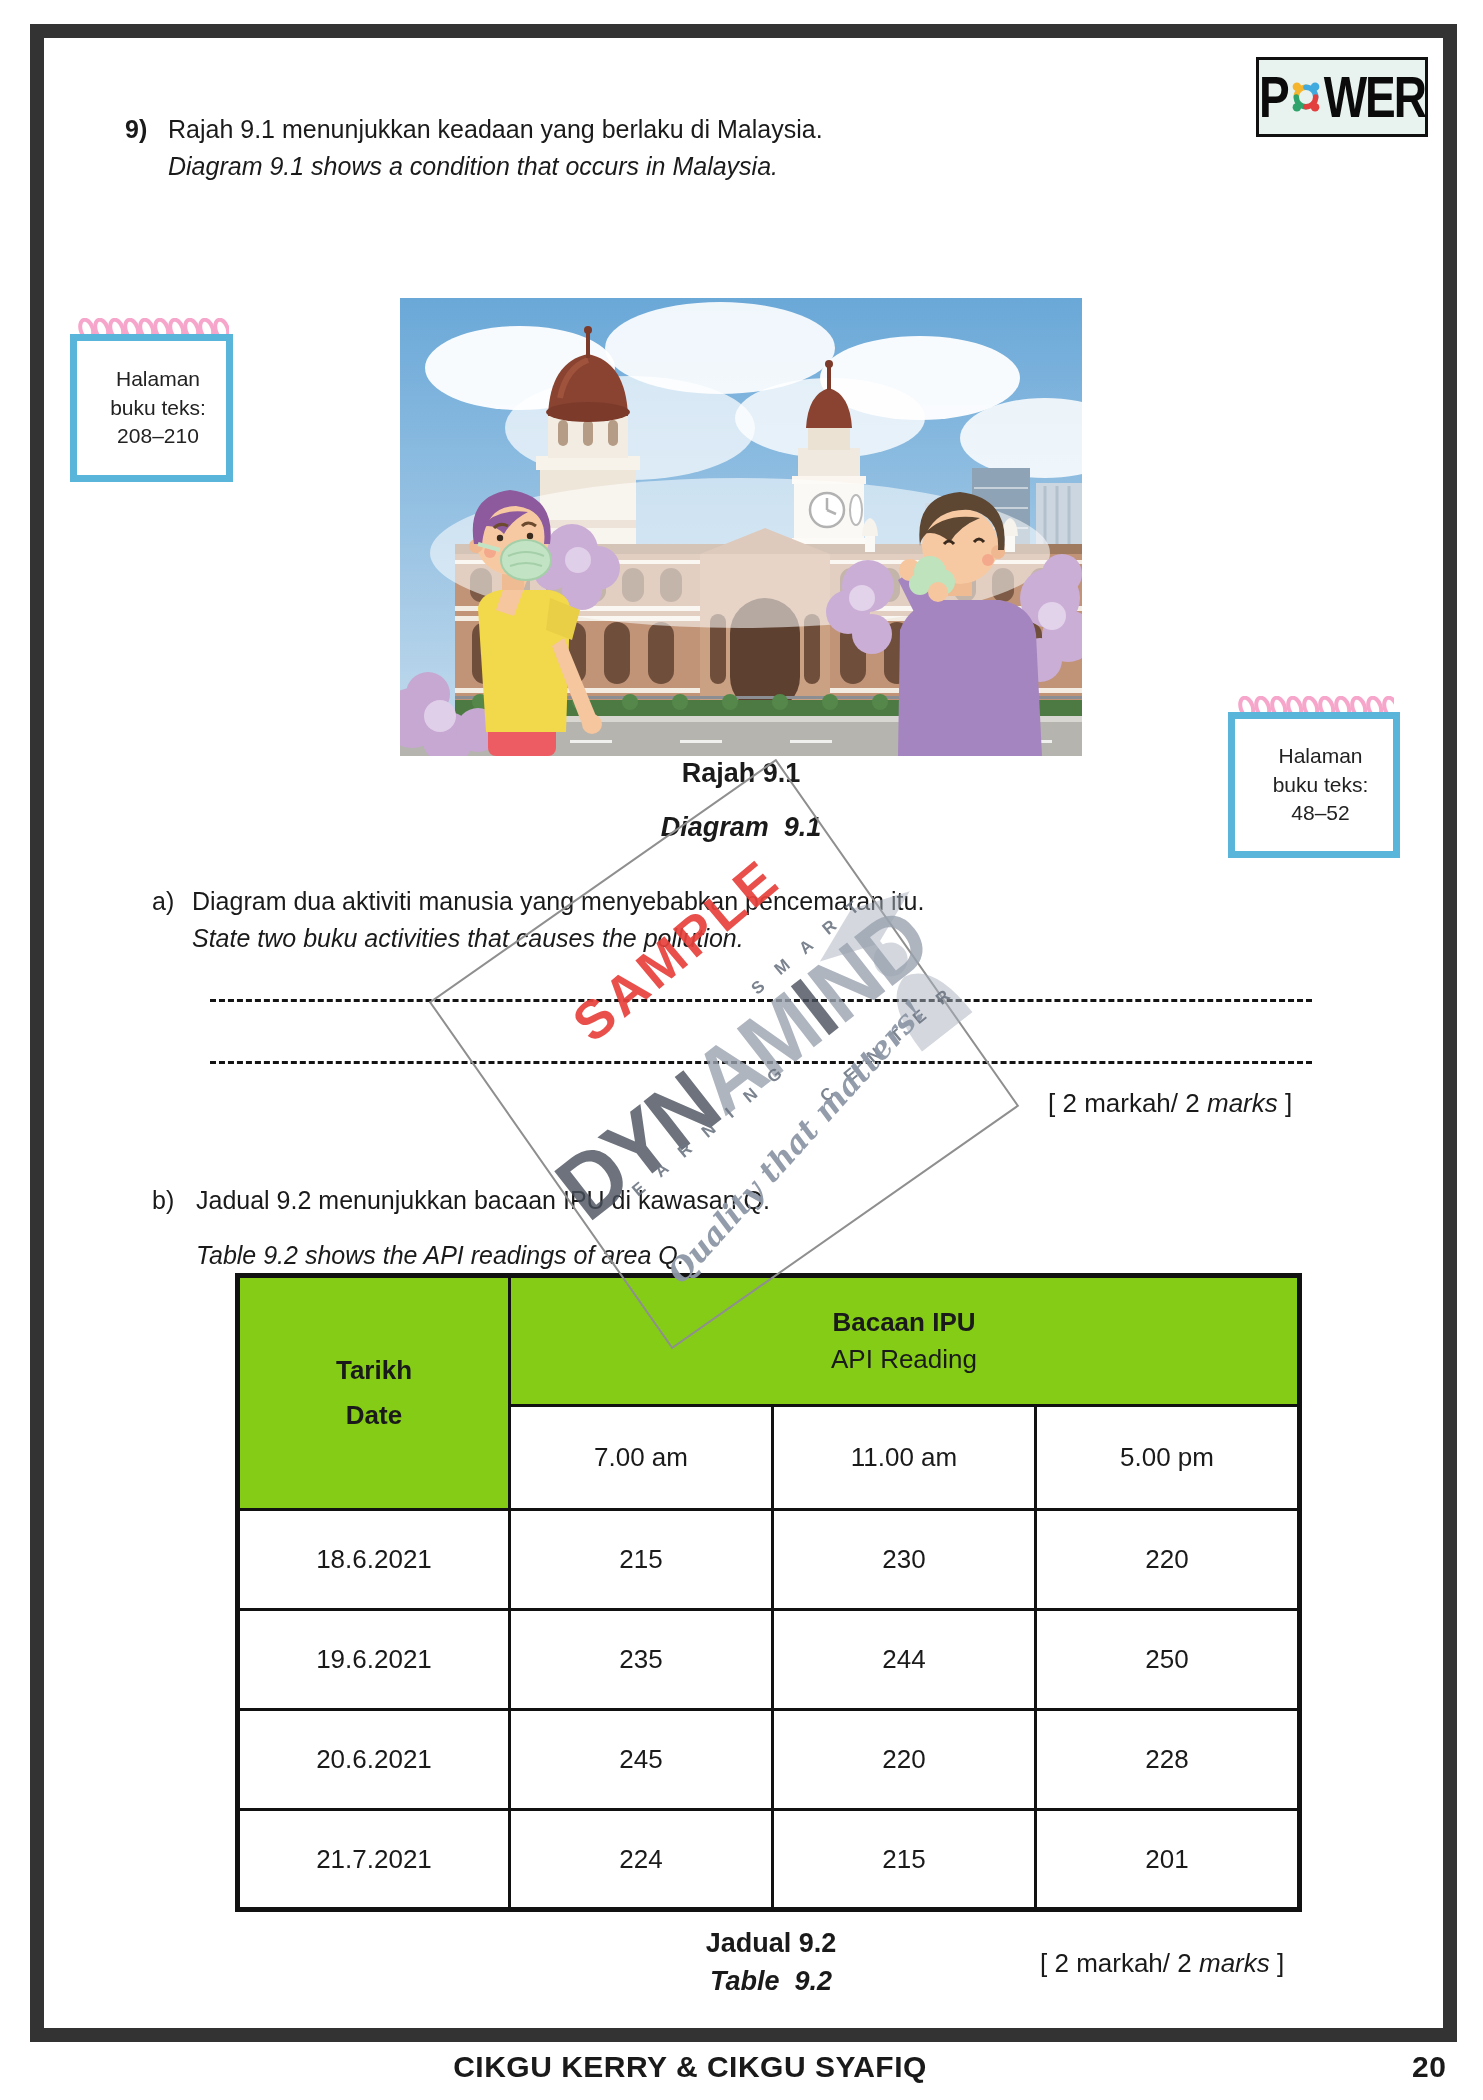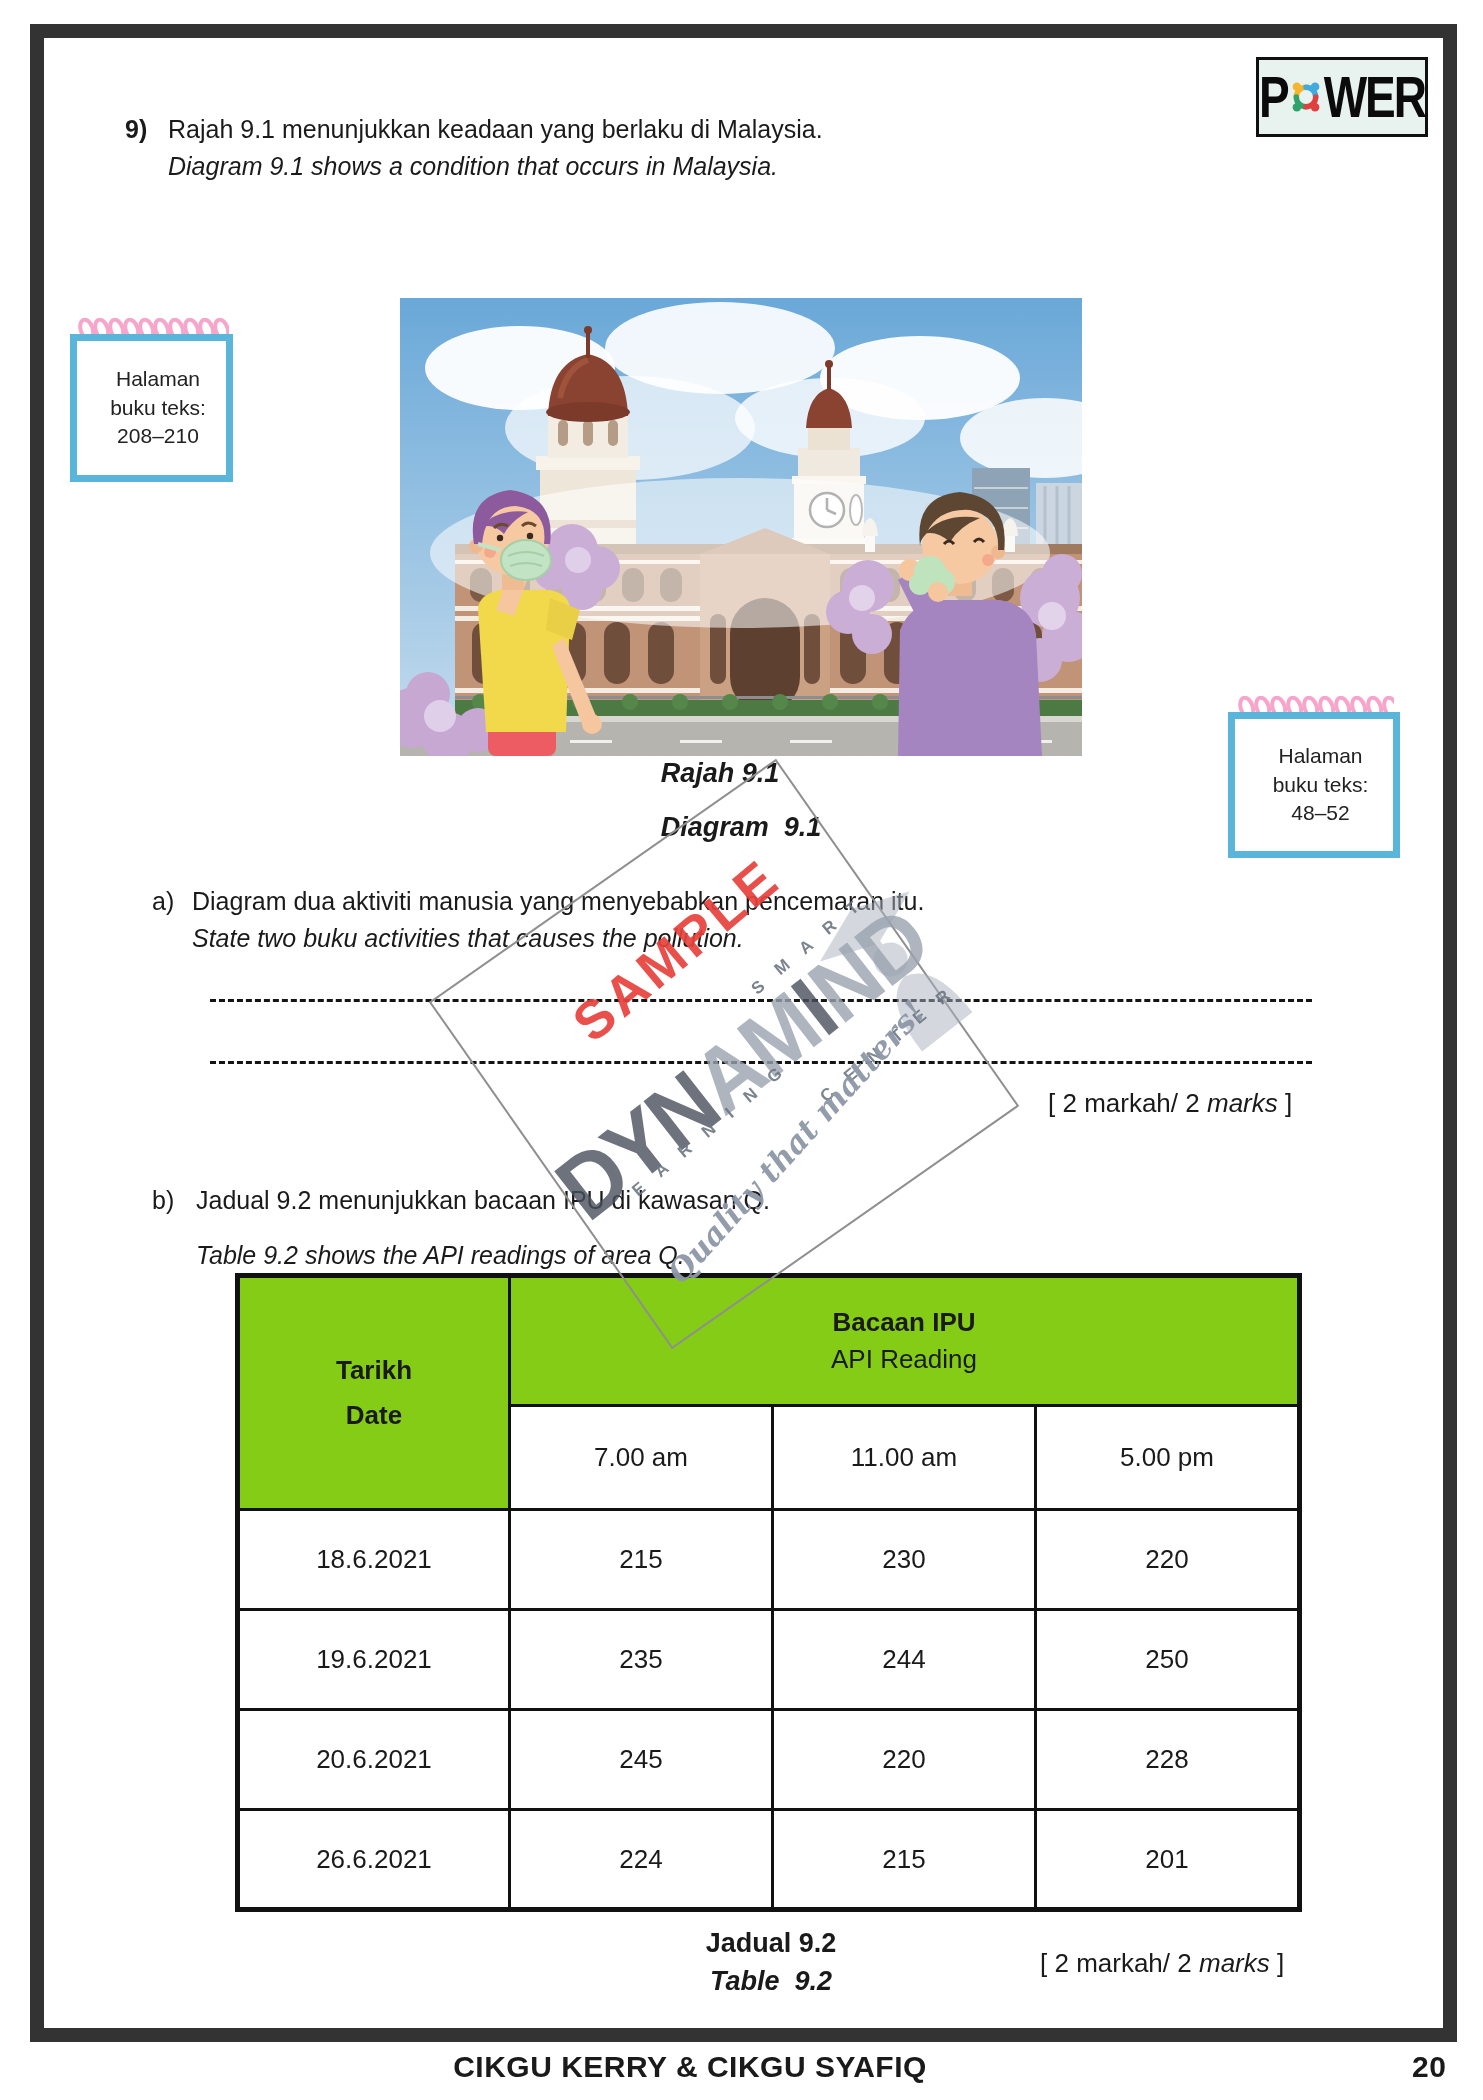--- a/index.html
+++ b/index.html
@@ -313,21 +313,21 @@
       <circle cx="588" cy="262" r="6" fill="#f3a38a" opacity=".85"></circle>
       <g fill="#bfe3bd">
         <circle cx="530" cy="274" r="16"></circle>
           <circle cx="542" cy="284" r="13"></circle>
           <circle cx="520" cy="286" r="11"></circle>
       </g>
       <circle cx="538" cy="294" r="10" fill="#f6c69e"></circle>
     </g>
   </svg>
 
-  <div class="abs figcap keepsp" style="left:379px;top:758px;width:682px;font-style:italic;">Rajah 9.1</div>
+  <div class="abs figcap keepsp" style="left:400px;top:758px;width:682px;">Rajah 9.1</div>
   <div class="abs figcap ital keepsp" style="left:400px;top:812px;width:682px;">Diagram  9.1</div>
 
   <div class="abs" style="left:1228px;top:696px;width:172px;height:162px;">
     <svg class="abs" style="left:6px;top:0;" width="160" height="34" viewBox="0 0 160 34">
       <defs>
         <g id="ringR">
           <ellipse cx="0" cy="12" rx="6" ry="10" fill="none" stroke="#f7a6cb" stroke-width="4" transform="rotate(-18)"></ellipse>
           <circle cx="1" cy="26" r="3.5" fill="#2a7fa0"></circle>
         </g>
       </defs>
@@ -399,21 +399,21 @@
       <td>244</td>
       <td>250</td>
     </tr>
     <tr style="height:100px;">
       <td>20.6.2021</td>
       <td>245</td>
       <td>220</td>
       <td>228</td>
     </tr>
     <tr style="height:100px;">
-      <td>26.6.2021</td>
+      <td>21.7.2021</td>
       <td>224</td>
       <td>215</td>
       <td>201</td>
     </tr>
   </tbody>
     </table>
 
   <div class="abs figcap keepsp" style="left:235px;top:1928px;width:1072px;">Jadual 9.2</div>
   <div class="abs figcap ital keepsp" style="left:235px;top:1966px;width:1072px;">Table  9.2</div>
   <div class="abs marks" style="left:1040px;top:1948px;">

